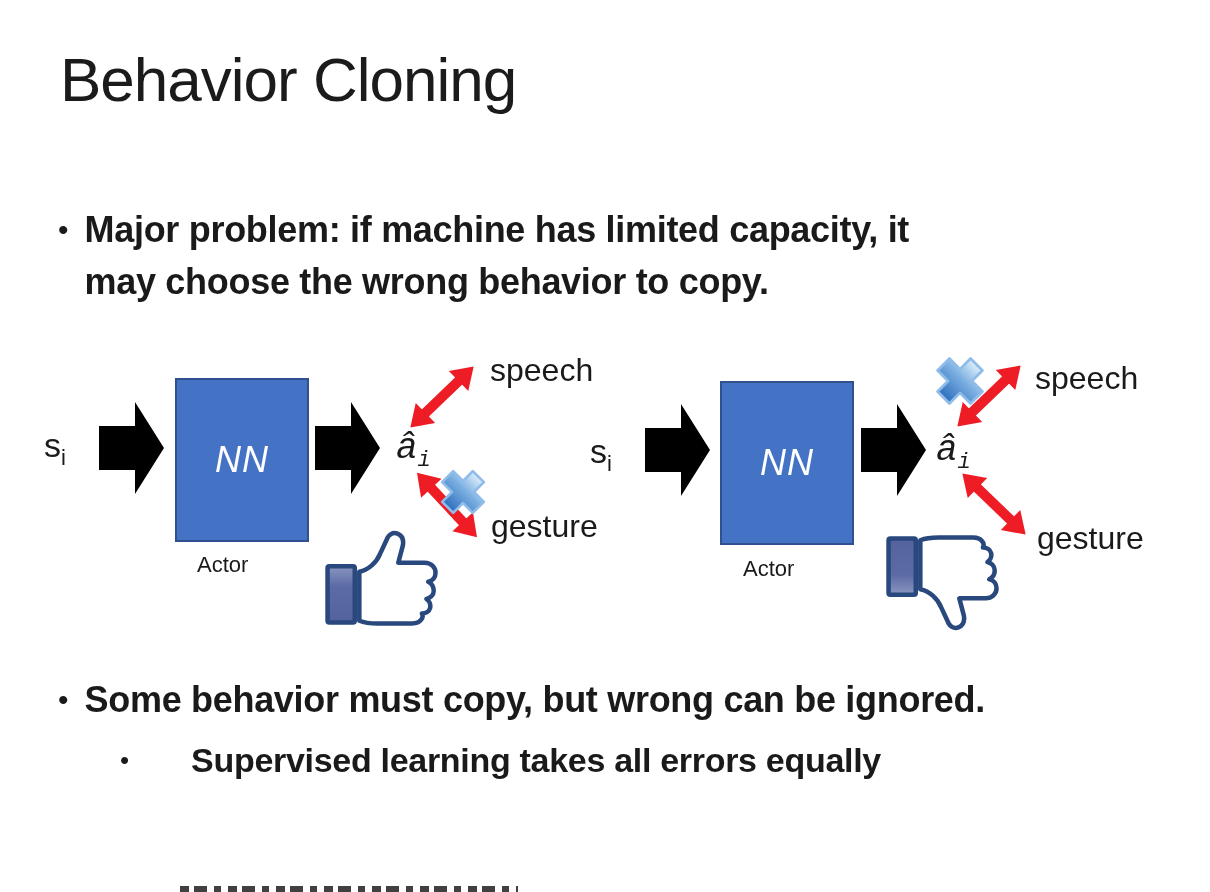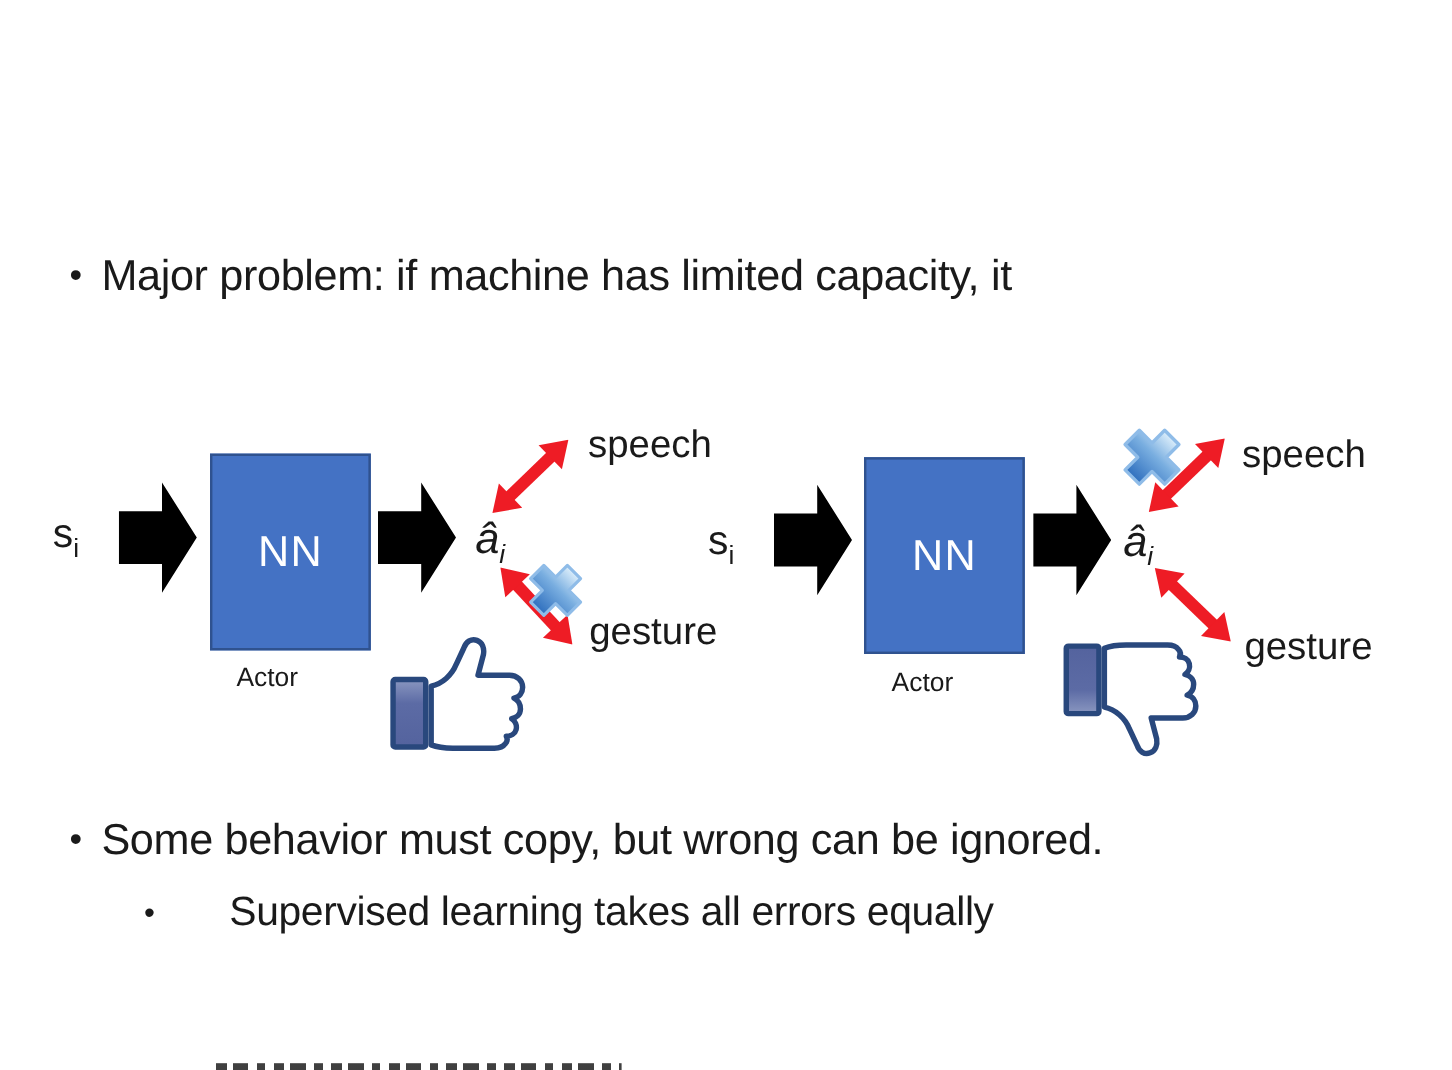--- a/index.html
+++ b/index.html
@@ -6,37 +6,37 @@
   .slide{
     position:relative;width:1210px;height:892px;background:#FFFFFF;
     overflow:hidden;font-family:"Liberation Sans",sans-serif;color:#1A1A1A;
   }
   .title{
     position:absolute;left:60px;top:44px;font-size:62px;font-weight:300;
     letter-spacing:-1px;color:#1b1b1b;white-space:nowrap;
   }
   .bullet-row{position:absolute;display:flex;align-items:flex-start;}
   .bullet-dot{font-size:30px;line-height:52px;margin-right:16px;}
-  .bullet-text{font-size:36px;line-height:52px;letter-spacing:-0.3px;}
+  .bullet-text{font-size:36px;line-height:52px;letter-spacing:-0.3px;font-weight:bold;}
   .b1{left:58px;top:204px;}
   .b2{left:58px;top:674px;}
   .b3{left:120px;top:736px;}
   .b3 .bullet-dot{font-size:26px;line-height:48px;margin-right:14px;}
   .b3 .bullet-text{font-size:34px;line-height:48px;margin-left:48px;}
 
   
   .abs{position:absolute;}
   .nn-box{
     width:130px;height:160px;background:#4472C4;border:2px solid #2F528F;
-    display:flex;align-items:center;justify-content:center;
+    display:flex;align-items:center;justify-content:center;font-style:italic;
   }
   .nn-label{color:#FFFFFF;font-size:36px;letter-spacing:1px;}
   .io-label{font-size:34px;white-space:nowrap;}
   .io-label sub{font-size:22px;}
-  .out-label{font-family:Liberation Sans, sans-serif;font-style:italic;font-size:36px;white-space:nowrap;}
+  .out-label{font-family:Liberation Mono, monospace;font-style:italic;font-size:36px;white-space:nowrap;}
   .out-label sub{font-size:22px;font-style:italic;}
   .actor-label{font-size:22px;white-space:nowrap;}
   .mode-label{font-size:32px;white-space:nowrap;margin-left:13px;}
   .red-arrow{width:88px;height:34px;}
   .cross{z-index:3;}
   .flip-v{transform:scaleY(-1);}
   .remnant{
     position:absolute;left:180px;top:886px;width:338px;height:6px;opacity:0.85;
     background:repeating-linear-gradient(90deg,#1e1e1e 0 9px,transparent 9px 14px,
       #1e1e1e 14px 27px,transparent 27px 34px,#1e1e1e 34px 41px,transparent 41px 48px);
@@ -55,25 +55,27 @@
     <linearGradient id="cuffgrad" x1="0" y1="0" x2="0" y2="1">
       <stop offset="0" stop-color="#8A97C0"></stop>
       <stop offset="0.35" stop-color="#5C6BA5"></stop>
       <stop offset="1" stop-color="#54639E"></stop>
     </linearGradient>
   </defs>
 </svg>
 
 <div class="slide">
 
+  <div class="title">Behavior Cloning</div>
 
   <div class="bullet-row b1">
     <span class="bullet-dot">•</span>
     <span class="bullet-text">
       <span>Major problem: if machine has limited capacity, it</span><br>
+      <span>may choose the wrong behavior to copy.</span>
     </span>
   </div>
 
   <div>
     <div class="abs io-label" style="left:44px;top:426px;">
       <span>s</span><sub>i</sub>
     </div>
 
     <svg class="abs" style="left:99px;top:401px;" width="66" height="94" viewBox="0 0 66 94">
       <polygon points="0,25 36,25 36,1 65,47 36,93 36,69 0,69" fill="#000000"></polygon>

